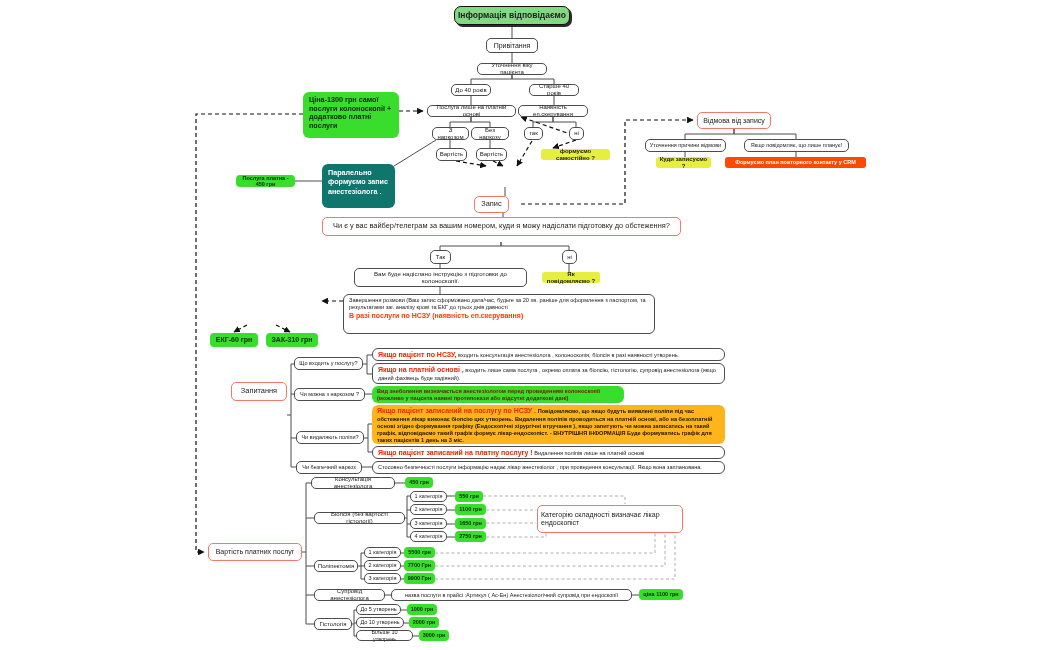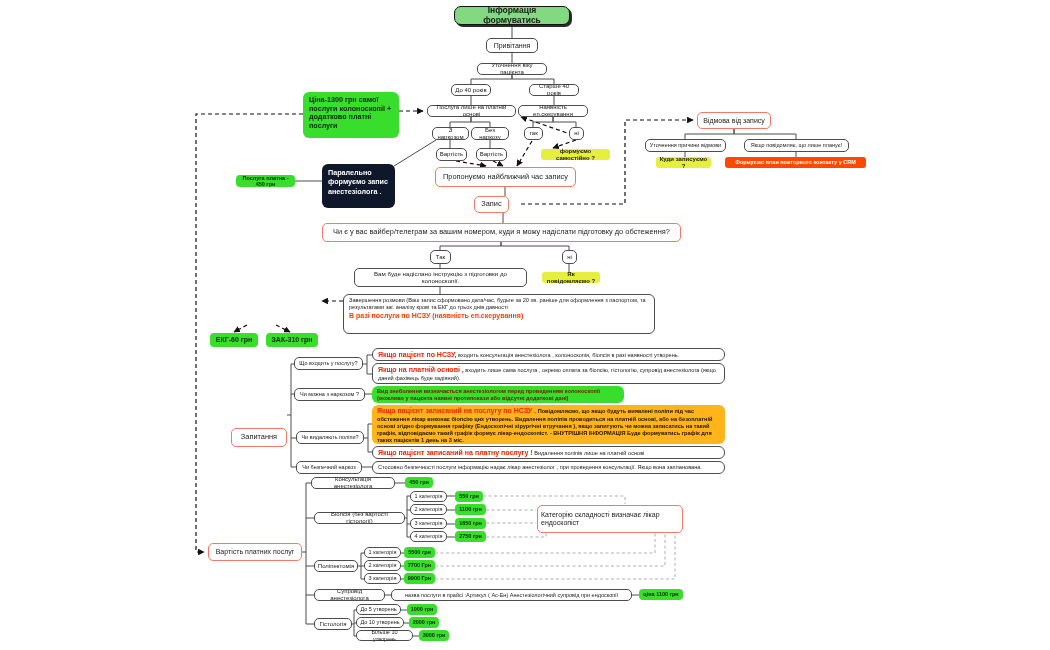--- a/index.html
+++ b/index.html
@@ -5,21 +5,21 @@
   html,body{margin:0;padding:0;background:#fff;}
   #canvas{position:relative;width:1050px;height:650px;background:#fff;overflow:hidden;
           font-family:"Liberation Sans",sans-serif;color:#222;}
   svg.wires{position:absolute;left:0;top:0;width:1050px;height:650px;pointer-events:none;}
   .n{position:absolute;box-sizing:border-box;display:flex;align-items:center;justify-content:center;
      text-align:center;background:#fff;border:1.2px solid #4d4d4d;border-radius:5px;
      font-size:6px;line-height:1.1;padding:1px 3px;color:#1c1c1c;}
   .rn{border:1.3px solid #f4796a;}
   .g{background:#39dd2b;border:none;border-radius:4px;font-weight:bold;color:#062900;}
   .y{background:#e6ef3f;border:none;border-radius:3px;font-weight:bold;color:#1c1c00;}
-  .c{background:#0f172a;border:none;border-radius:6px;color:#fff;font-weight:bold;text-align:left;
+  .c{background:#0f766e;border:none;border-radius:6px;color:#fff;font-weight:bold;text-align:left;
      justify-content:flex-start;align-items:flex-start;padding:4px 6px;font-size:7.2px;line-height:1.3;}
   .bg{background:#39dd2b;border:none;border-radius:6px;font-weight:bold;text-align:left;
       justify-content:flex-start;align-items:flex-start;padding:4px 6px;font-size:7.2px;line-height:1.2;color:#062900;}
   .hdr{background:#82d982;border:1.6px solid #111;border-radius:7px;font-weight:bold;font-size:8.5px;
        box-shadow:2px 2px 0 0 #2c2c2c;}
   .ab{justify-content:flex-start;align-items:center;text-align:left;font-size:5.6px;border-radius:6px;padding:2px 5px;line-height:1.25;display:block;}
   .ab .txt{display:inline;}
   .ga{background:#39dd2b;border:none;font-weight:bold;color:#6b1d00;}
   .or{background:#ffb41c;border:none;font-weight:bold;color:#201200;}
   .crm{background:#ff4800;border:none;color:#fff;font-weight:bold;border-radius:3px;}
@@ -132,61 +132,60 @@
       <path d="M483,496 H625 V504"></path>
       <path d="M486,510 H536"></path>
       <path d="M486,523 H536"></path>
       <path d="M486,537 H546 V533"></path>
       <path d="M435,553 H655 V533"></path>
       <path d="M435,566 H665 V533"></path>
       <path d="M435,579 H675 V533"></path>
     </g>
   </svg>
 
-  <div class="n hdr" style="left:454px;top:6px;width:116px;height:19px">Інформація формуватись</div>
+  <div class="n hdr" style="left:454px;top:6px;width:116px;height:19px">Інформація відповідаємо</div>
   <div class="n md" style="left:486px;top:38px;width:52px;height:15px">Привітання</div>
   <div class="n" style="left:477px;top:63px;width:70px;height:12px">Уточнення віку пацієнта</div>
   <div class="n" style="left:451px;top:84px;width:40px;height:12px">До 40 років</div>
   <div class="n" style="left:529px;top:84px;width:50px;height:12px">Старше 40 років</div>
   <div class="n" style="left:427px;top:105px;width:89px;height:12px">Послуга лише на платній основі</div>
   <div class="n" style="left:518px;top:105px;width:70px;height:12px">Наявність еп.скерування</div>
   <div class="n" style="left:432px;top:127px;width:37px;height:13px">З наркозом</div>
   <div class="n" style="left:471px;top:127px;width:38px;height:13px">Без наркозу</div>
   <div class="n" style="left:524px;top:127px;width:19px;height:13px">так</div>
   <div class="n" style="left:569px;top:127px;width:15px;height:13px">ні</div>
   <div class="n" style="left:436px;top:148px;width:31px;height:13px">Вартість</div>
   <div class="n" style="left:476px;top:148px;width:31px;height:13px">Вартість</div>
   <div class="n y" style="left:541px;top:149px;width:69px;height:11px">формуємо самостійно ?</div>
-  <div class="n rn lg" style="left:435px;top:167px;width:141px;height:20px">Пропонуємо найближчий час запису</div>
   <div class="n rn lg" style="left:474px;top:196px;width:35px;height:17px">Запис</div>
 
   <div class="n bg" style="left:303px;top:92px;width:96px;height:46px">Ціна-1300 грн самої послуги колоноскопії + додатково платні послуги</div>
   <div class="n c" style="left:322px;top:164px;width:73px;height:44px">Паралельно формуємо запис анестезіолога .</div>
   <div class="n g sm" style="left:236px;top:175px;width:59px;height:12px">Послуга платна - 450 грн</div>
 
   <div class="n rn md" style="left:697px;top:112px;width:74px;height:17px">Відмова від запису</div>
   <div class="n sm" style="left:645px;top:139px;width:81px;height:13px">Уточнення причини відмови</div>
   <div class="n sm" style="left:744px;top:139px;width:105px;height:13px">Якщо повідомляє, що лише планує!</div>
   <div class="n y" style="left:656px;top:157px;width:55px;height:11px">Куди записуємо ?</div>
   <div class="n crm sm" style="left:725px;top:157px;width:141px;height:11px">Формуємо план повторного контакту у CRM</div>
 
-  <div class="n rn lg" style="left:322px;top:223px;width:359px;height:19px">Чи є у вас вайбер/телеграм за вашим номером, куди я можу надіслати підготовку до обстеження?</div>
+  <div class="n rn lg" style="left:322px;top:217px;width:359px;height:19px">Чи є у вас вайбер/телеграм за вашим номером, куди я можу надіслати підготовку до обстеження?</div>
   <div class="n" style="left:430px;top:250px;width:21px;height:14px">Так</div>
   <div class="n" style="left:562px;top:250px;width:15px;height:14px">ні</div>
   <div class="n" style="left:354px;top:268px;width:173px;height:19px;font-size:6.2px">Вам буде надіслано інструкцію з підготовки до колоноскопії.</div>
   <div class="n y" style="left:542px;top:272px;width:58px;height:11px">Як повідомляємо ?</div>
   <div class="n ab" style="left:343px;top:294px;width:312px;height:40px">
     <span class="txt">Завершення розмови (Ваш запис сформовано дата/час, будьте за 20 хв. раніше для оформлення з паспортом, та результатами заг. аналізу крові та ЕКГ до трьох днів давності</span>
     <div class="hl">В разі послуги по НСЗУ (наявність еп.скерування)</div>
   </div>
 
   <div class="n g md" style="left:210px;top:333px;width:48px;height:14px">ЕКГ-60 грн</div>
   <div class="n g md" style="left:266px;top:333px;width:52px;height:14px">ЗАК-310 грн</div>
 
-  <div class="n rn lg" style="left:231px;top:428px;width:56px;height:19px">Запитання</div>
+  <div class="n rn lg" style="left:231px;top:382px;width:56px;height:19px">Запитання</div>
   <div class="n sm" style="left:294px;top:357px;width:69px;height:13px">Що входить у послугу?</div>
   <div class="n sm" style="left:294px;top:388px;width:71px;height:13px">Чи можна  з наркозом ?</div>
   <div class="n sm" style="left:296px;top:431px;width:68px;height:13px">Чи видаляють поліпи?</div>
   <div class="n sm" style="left:296px;top:461px;width:66px;height:13px">Чи безпечний наркоз</div>
 
   <div class="n ab" style="left:372px;top:348px;width:353px;height:13px">
     <span class="lead">Якщо пацієнт по НСЗУ,</span><span class="txt"> входить консультація анестезіолога , колоноскопія, біопсія в разі  наявності утворень.</span>
   </div>
   <div class="n ab" style="left:372px;top:363px;width:353px;height:21px">
     <span class="lead">Якщо на платній основі ,</span><span class="txt"> входить лише сама послуга , окремо оплата за біопсію, гістологію, супровід анестезіолога (якщо даний фахівець буде задіяний).</span>

